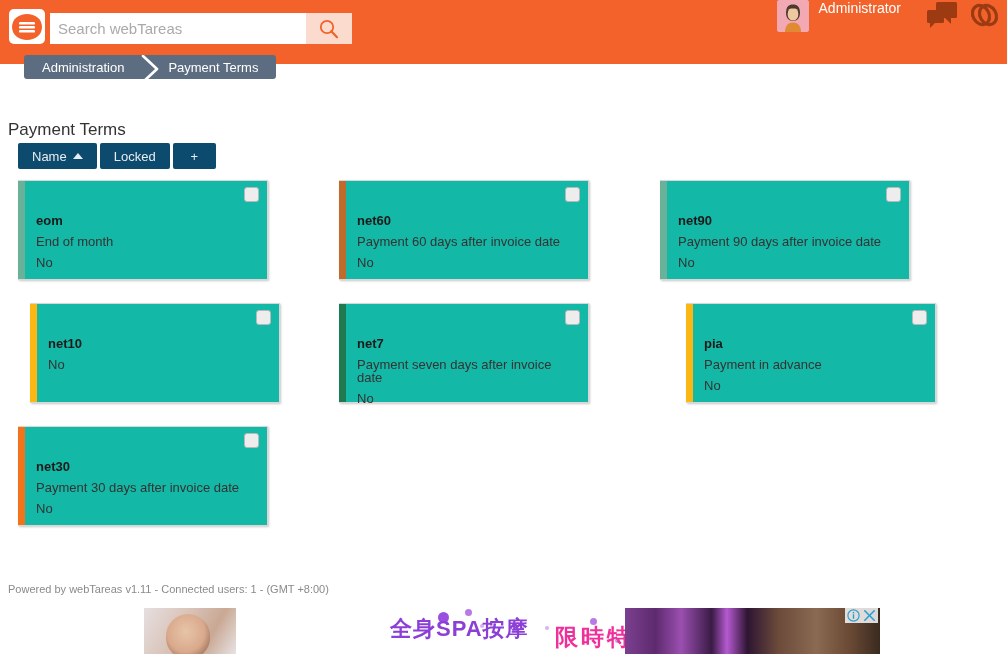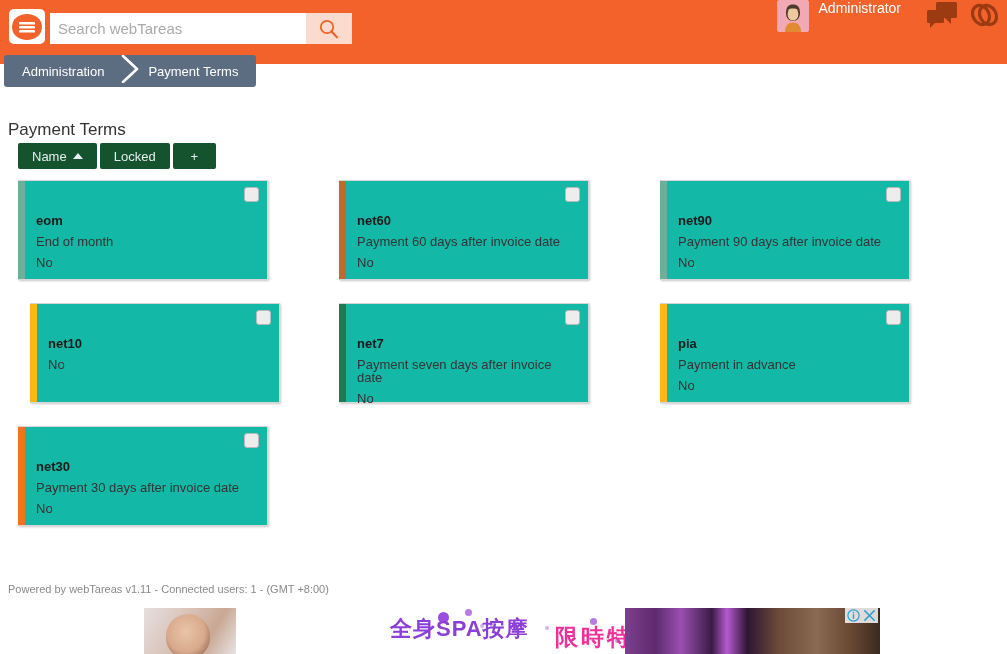--- a/index.html
+++ b/index.html
@@ -61,22 +61,22 @@
     overflow: hidden;
   }
   .user-name {
     color: #ffffff; font-size: 14px;
     margin-right: 14px; white-space: nowrap;
   }
   .hdr-icon { display: block; cursor: pointer; }
 
   
   .breadcrumb {
-    position: absolute; left: 4px; top: 55px;
-    height: 32px;
+    position: absolute; left: 24px; top: 55px;
+    height: 24px;
     display: flex; align-items: stretch;
   }
   .crumb {
     background: #5d6d81;
     color: #ffffff;
     font-size: 13px;
     display: flex; align-items: center;
     cursor: pointer;
     white-space: nowrap;
   }
@@ -88,21 +88,21 @@
   
   .page-title {
     position: absolute; left: 8px; top: 120px;
     font-size: 17px; color: #333333;
   }
   .toolbar {
     position: absolute; left: 18px; top: 143px;
     display: flex; gap: 3px;
   }
   .tb-btn {
-    background: #14532d;
+    background: #0c4a6e;
     color: #e9edf1;
     font-size: 13px;
     border: none;
     height: 26px;
     padding: 0 14px;
     cursor: pointer;
     font-family: "Liberation Sans", sans-serif;
     display: flex; align-items: center; gap: 6px;
     border-radius: 2px;
   }
@@ -330,21 +330,21 @@
   <div class="card" style="left:321px; top:123px;">
     <div class="card-accent" style="background: rgb(31, 122, 82);"></div>
     <div class="card-check"></div>
     <div class="card-body">
       <p class="card-name">net7</p>
       <p class="card-desc">Payment seven days after invoice date</p>
       <p class="card-locked">No</p>
     </div>
   </div>
 
-  <div class="card" style="left:642px; top:123px;">
+  <div class="card" style="left:668px; top:123px;">
     <div class="card-accent" style="background: rgb(251, 183, 19);"></div>
     <div class="card-check"></div>
     <div class="card-body">
       <p class="card-name">pia</p>
       <p class="card-desc">Payment in advance</p>
       <p class="card-locked">No</p>
     </div>
   </div>
 
   <div class="card" style="left:0px; top:246px;">

